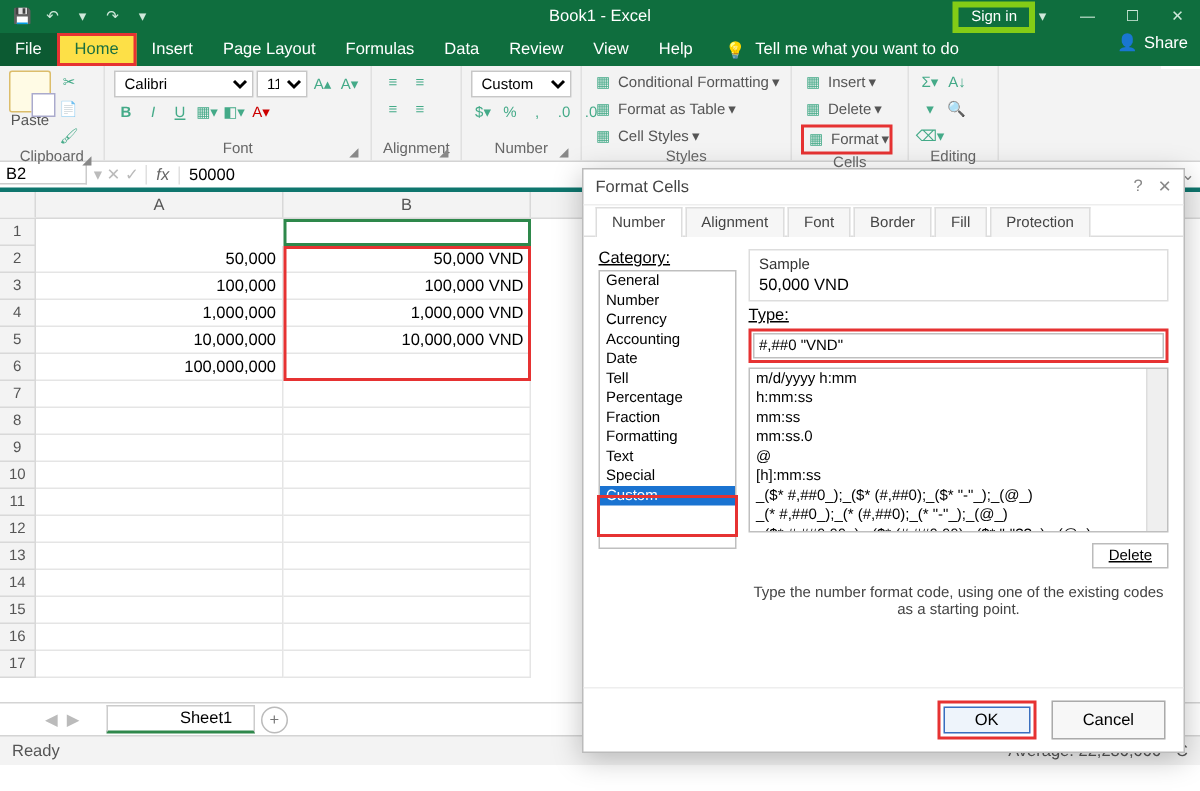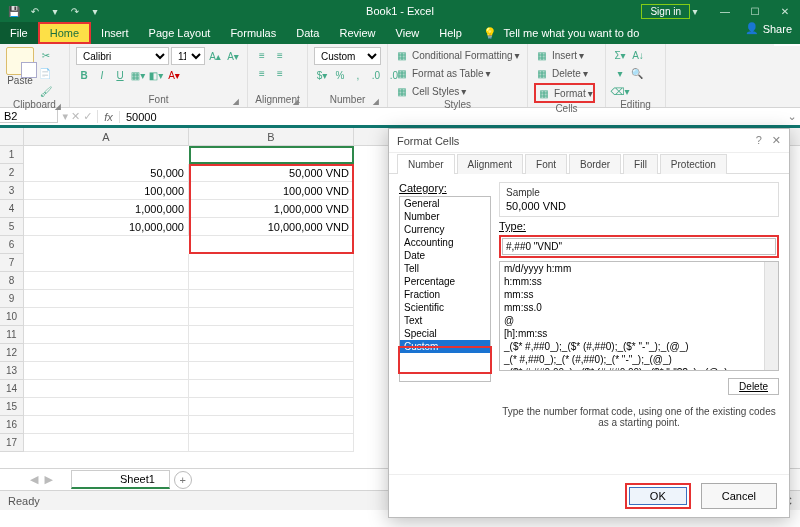--- a/index.html
+++ b/index.html
@@ -2,21 +2,21 @@
 <html><head>
 <meta charset="utf-8">
 <style>
 * { margin: 0; padding: 0; box-sizing: border-box; font-family: "Segoe UI", Arial, sans-serif; }
 body { background: #fff; width: 800px; height: 527px; overflow: hidden; position: relative; font-size: 11px; }
 
 .title-bar { background: #0f6e3e; height: 22px; display: flex; align-items: center; color: #fff; position: relative; }
 .qat { display: flex; gap: 2px; padding-left: 6px; align-items: center; }
 .qat-icon { width: 18px; height: 18px; display: inline-flex; align-items: center; justify-content: center; color: #cfe8da; font-size: 10px; }
 .title-text { position: absolute; left: 50%; transform: translateX(-50%); font-size: 11px; }
-.sign-in { position: absolute; right: 110px; border: 1px solid #84cc16; padding: 1px 8px; font-size: 10px; }
+.sign-in { position: absolute; right: 110px; border: 4px solid #84cc16; padding: 1px 8px; font-size: 10px; }
 .win-ctl { position: absolute; right: 0; display: flex; gap: 0; }
 .win-btn { width: 30px; height: 22px; display: flex; align-items: center; justify-content: center; color: #cfe8da; font-size: 10px; }
 
 .tabs { background: #0f6e3e; height: 22px; display: flex; align-items: stretch; color: #fff; position: relative; }
 .tab { padding: 0 10px; display: flex; align-items: center; font-size: 11px; cursor: pointer; }
 .tab.file { background: #0c5a32; }
 .tab.active { background: #fde047; color: #1a6f3f; }
 .tab.home-tab { border: 2px solid #e63232; margin: 0; }
 .tabs .tell { display: flex; align-items: center; margin-left: 12px; font-size: 11px; }
 .tabs .tell .bulb { margin-right: 6px; }
@@ -62,21 +62,21 @@
 
 .sheet-tabs { height: 22px; border-top: 1px solid #d4d4d4; display: flex; align-items: center; padding-left: 30px; gap: 4px; background:#fff;}
 .nav-arrows { display: flex; gap: 6px; color: #bbb; margin-right: 14px; }
 .sheet-tab { border: 1px solid #ccc; border-bottom: none; padding: 2px 14px; font-size: 11px; background: #fff; position: relative; }
 .sheet-tab.active { border-bottom: 2px solid #2e884b; padding-left: 48px; }
 .newsheet { width: 18px; height: 18px; border-radius: 50%; border: 1px solid #bbb; text-align: center; line-height: 16px; color: #777; }
 
 .status { height: 20px; background: #f3f3f3; border-top: 1px solid #d4d4d4; display: flex; align-items: center; font-size: 11px; color: #555; padding: 0 8px; justify-content: space-between; }
 .status .right { display: flex; gap: 10px; align-items: center; }
 
-.dialog { position: absolute; left: 388px; top: 128px; width: 402px; height: 390px; background: #fff; border: 1px solid #bbb; box-shadow: 0 4px 18px rgba(0,0,0,.25); display: flex; flex-direction: column; font-size: 11px; }
+.dialog { position: absolute; left: 388px; top: 112px; width: 402px; height: 390px; background: #fff; border: 1px solid #bbb; box-shadow: 0 4px 18px rgba(0,0,0,.25); display: flex; flex-direction: column; font-size: 11px; }
 .dialog-title { height: 24px; display: flex; align-items: center; padding: 0 8px; border-bottom: 1px solid #eee; color: #444; }
 .dialog-title .dclose { margin-left: auto; display: flex; gap: 10px; color: #888; }
 .dialog-tabs { display: flex; gap: 0; border-bottom: 1px solid #ddd; padding-left: 8px; }
 .dtab { padding: 4px 10px; background: #f6f6f6; border: 1px solid #ddd; border-bottom: none; margin-right: 2px; font-size: 10px; color: #444; position: relative; top: 1px; }
 .dtab.active { background: #fff; }
 .dialog-body { flex: 1; padding: 8px 10px; display: flex; gap: 8px; position: relative; }
 .catcol { width: 92px; }
 .catlabel { margin-bottom: 2px; text-decoration: underline; }
 .catlist { border: 1px solid #bfbfbf; height: 186px; overflow: hidden; font-size: 10px; }
 .catitem { padding: 1px 4px; }
@@ -278,20 +278,21 @@
           <div class="cell A">1,000,000</div>
           <div class="cell B">1,000,000 VND</div>
         </div>
       <div class="gr">
           <div class="rh">5</div>
           <div class="cell A">10,000,000</div>
           <div class="cell B">10,000,000 VND</div>
         </div>
       <div class="gr">
           <div class="rh">6</div>
+          <div class="cell A">100,000,000</div>
         </div>
       <div class="gr">
           <div class="rh">7</div>
           <div class="cell A"></div>
           <div class="cell B"></div>
         </div>
       <div class="gr">
           <div class="rh">8</div>
           <div class="cell A"></div>
           <div class="cell B"></div>
@@ -385,21 +386,21 @@
       <div class="catlabel">Category:</div>
       <div class="catlist">
         <div class="catitem">General</div>
         <div class="catitem">Number</div>
         <div class="catitem">Currency</div>
         <div class="catitem">Accounting</div>
         <div class="catitem">Date</div>
         <div class="catitem">Tell</div>
         <div class="catitem">Percentage</div>
         <div class="catitem">Fraction</div>
-        <div class="catitem">Scientific</div>
+        <div class="catitem">Formatting</div>
         <div class="catitem">Text</div>
         <div class="catitem">Special</div>
         <div class="catitem sel">Custom</div>
       </div>
     </div>
     <div class="custom-redbox"></div>
 
     <div class="rightcol">
       <div class="sample-box">
         <div class="sample-lbl">Sample</div>

